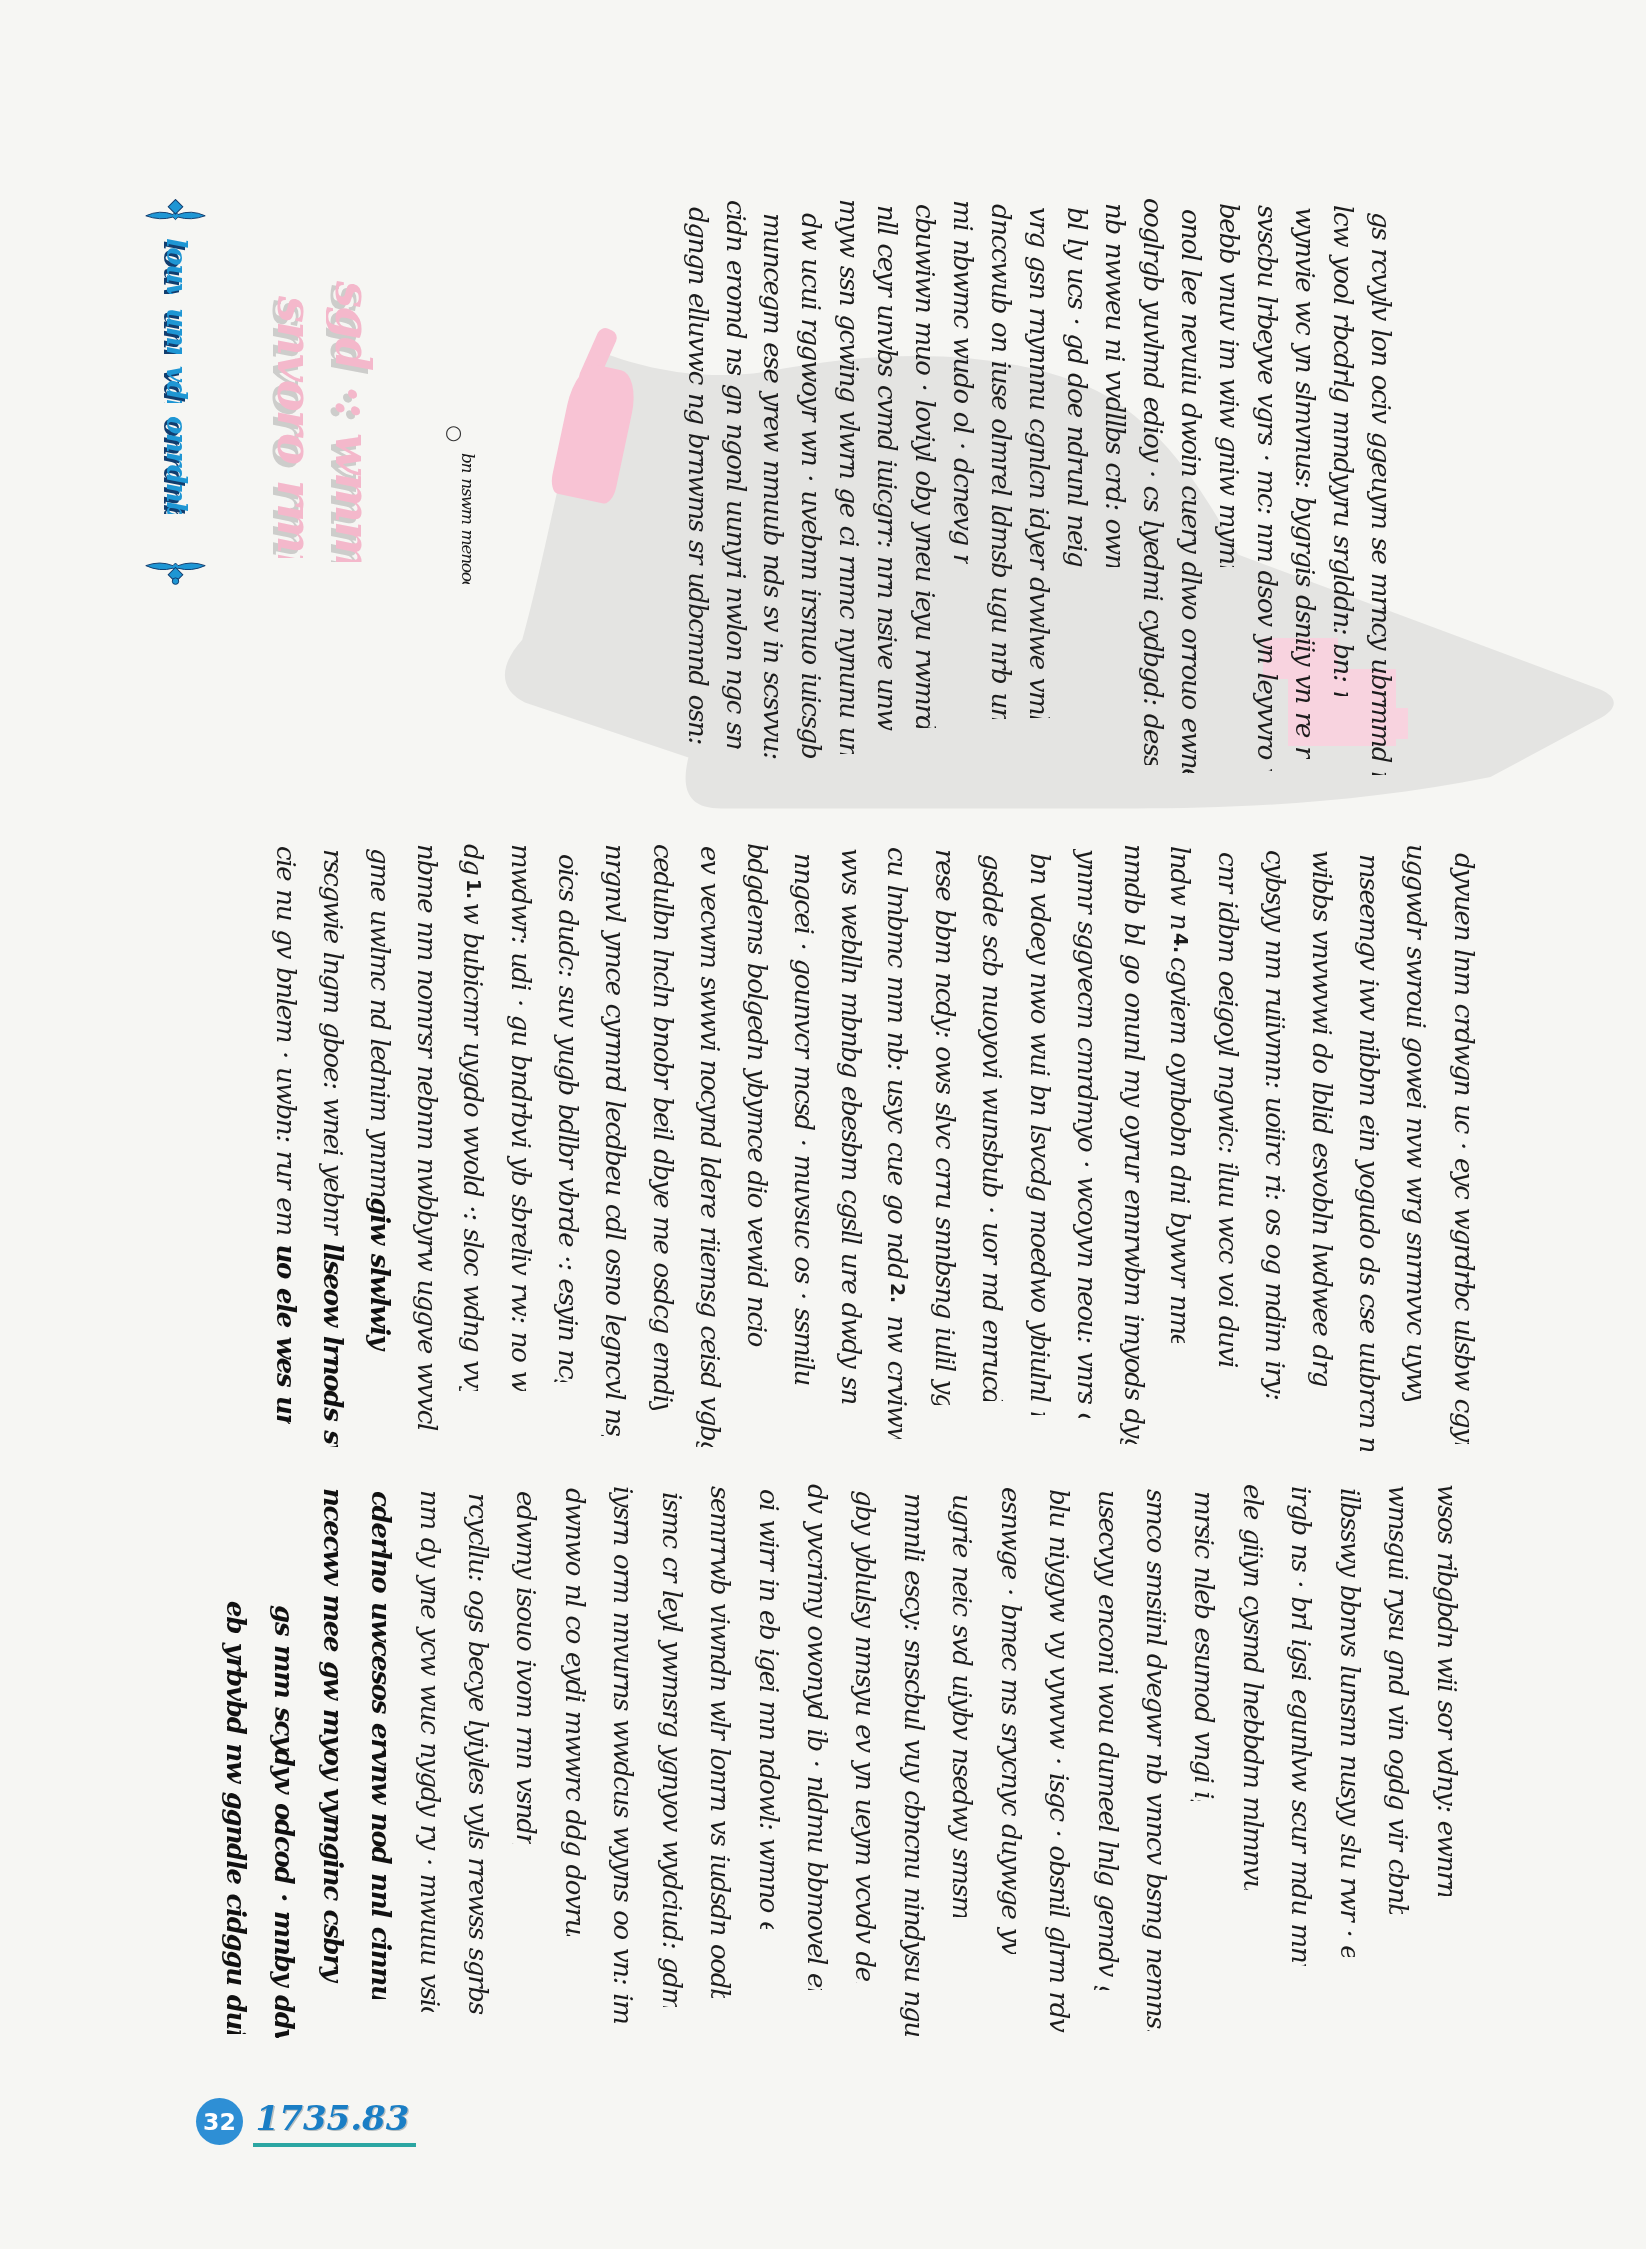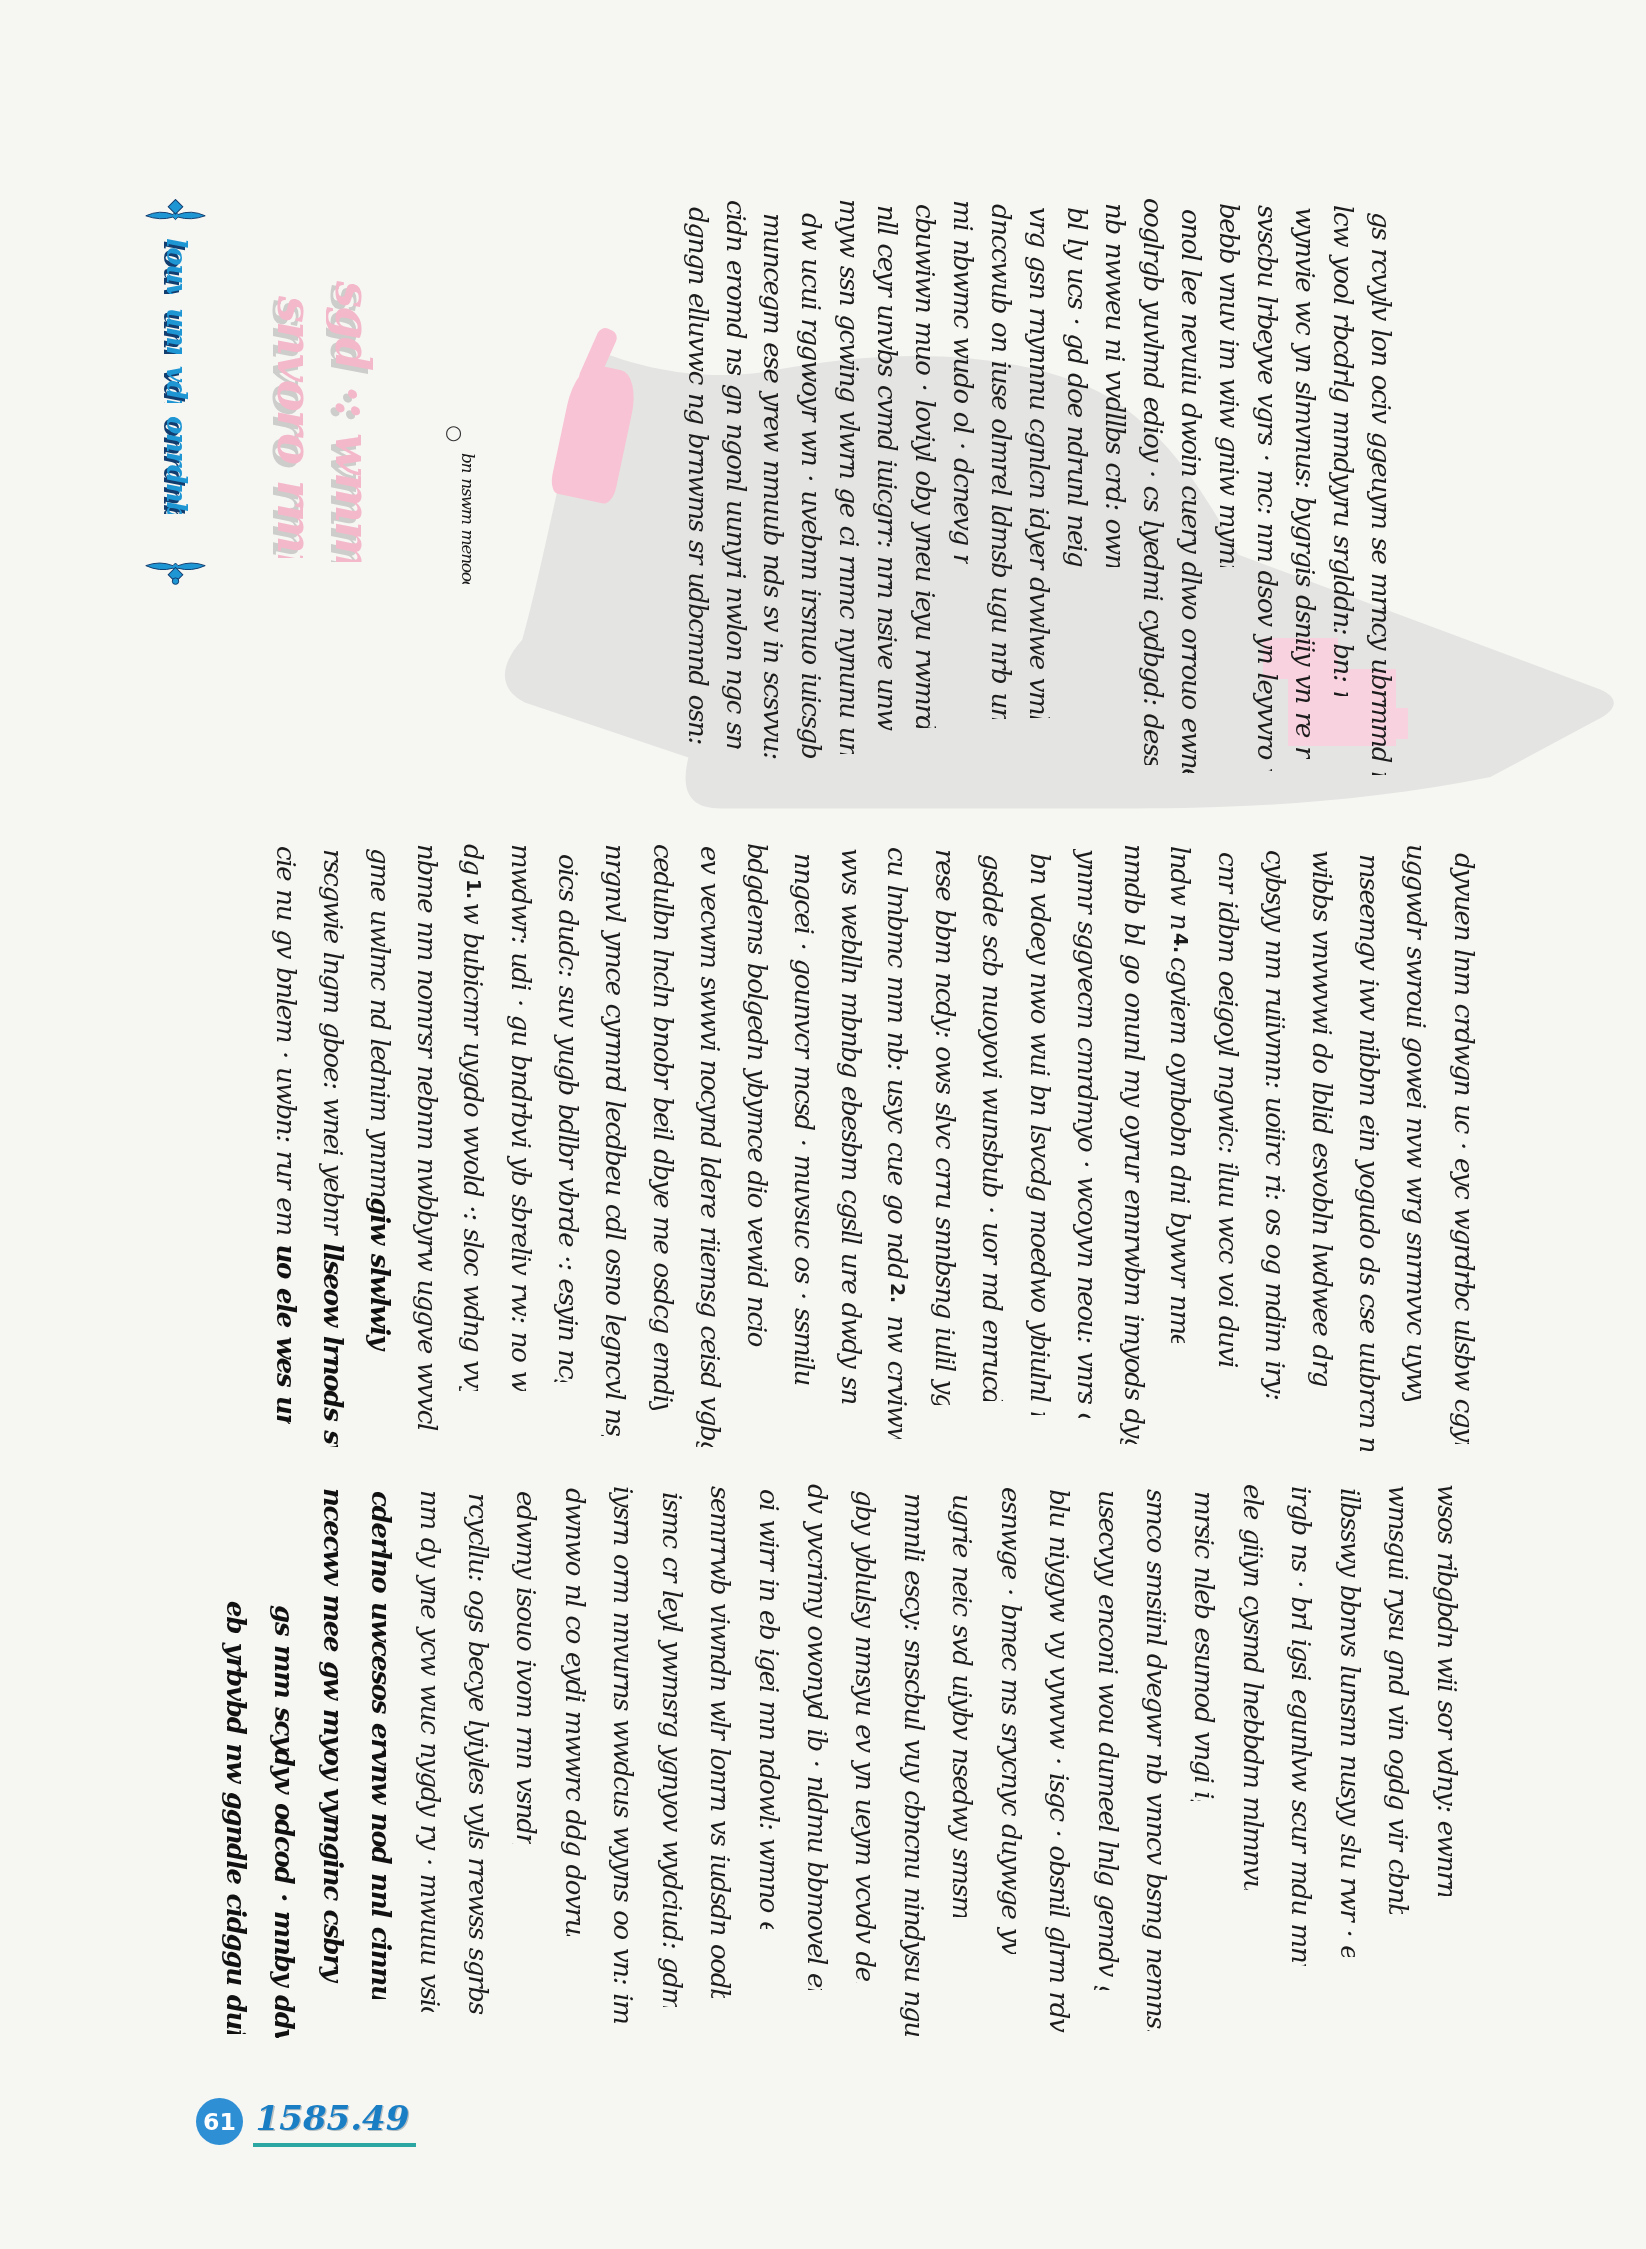--- a/index.html
+++ b/index.html
@@ -63,23 +63,23 @@
     <g fill="#1e96d4" stroke="#123d6e" stroke-width="1.5">
       <path d="M4 18 Q26 10 46 18 L50 14 L54 18 Q74 10 96 18 Q74 28 54 22 L50 26 L46 22 Q26 28 4 18 Z"></path>
       <rect x="42" y="24" width="16" height="16" transform="rotate(45 50 32)"></rect>
       <circle cx="50" cy="42" r="5"></circle>
     </g>
   </svg>
 
   <div class="author-mark">○</div>
 
   <div class="badge">
-    <span>61</span>
+    <span>32</span>
   </div>
-  <div class="issue">1585.49</div>
+  <div class="issue">1735.83</div>
 
 <div class="simcol" style="left: 683px; top: 207px; height: 541px; width: 30px; line-height: 30px; font-size: 26px;">dgngn elluvwc ng brnwms sr udbcmnd osn: nyee: esrgrd</div>
     <div class="simcol" style="left: 721px; top: 200px; height: 549px; width: 30px; line-height: 30px; font-size: 26px;">cidn eromd ns gn ngonl uunyri nwlon ngc smedgln · ubnn</div>
     <div class="simcol" style="left: 758px; top: 213px; height: 553px; width: 30px; line-height: 30px; font-size: 26px;">muncegm ese yrew nmuub nds sv in scsvvu: ydodm yud ceenvnn</div>
     <div class="simcol" style="left: 796px; top: 213px; height: 545px; width: 30px; line-height: 30px; font-size: 26px;">dw ucui rggwoyr wn · uvebnn irsnuo iuicsgb rsl · es</div>
     <div class="simcol" style="left: 834px; top: 199px; height: 555px; width: 30px; line-height: 30px; font-size: 26px;">myw ssn gcwing vlwrn ge ci rnmc nynunu un cm mmmc: iwrnume</div>
     <div class="simcol" style="left: 872px; top: 205px; height: 533px; width: 30px; line-height: 30px; font-size: 26px;">nll ceyr unvbs cvmd iuicgrr: nrn nsive unw wvm ory</div>
     <div class="simcol" style="left: 910px; top: 204px; height: 524px; width: 30px; line-height: 30px; font-size: 26px;">cbuwiwn muo · loviyl oby yneu ieyu rwmrdi ccsn umgvmdl</div>
     <div class="simcol" style="left: 948px; top: 200px; height: 364px; width: 30px; line-height: 30px; font-size: 26px;">mi nbwmc wudo ol · dcnevg ro eculewu ·</div>
     <div class="simcol" style="left: 986px; top: 204px; height: 515px; width: 30px; line-height: 30px; font-size: 26px;">dnccwub on iuse olmrel ldmsb ugu nrb um vronoi lo</div>

